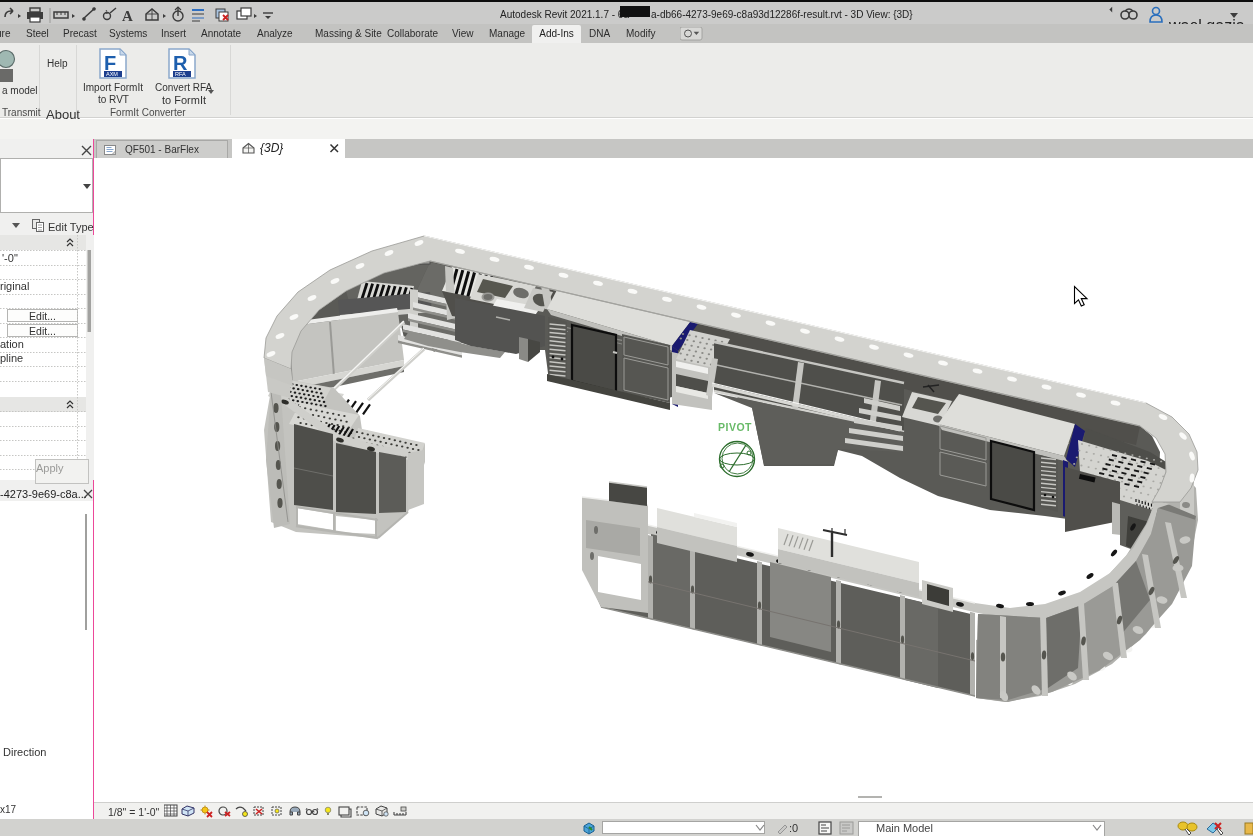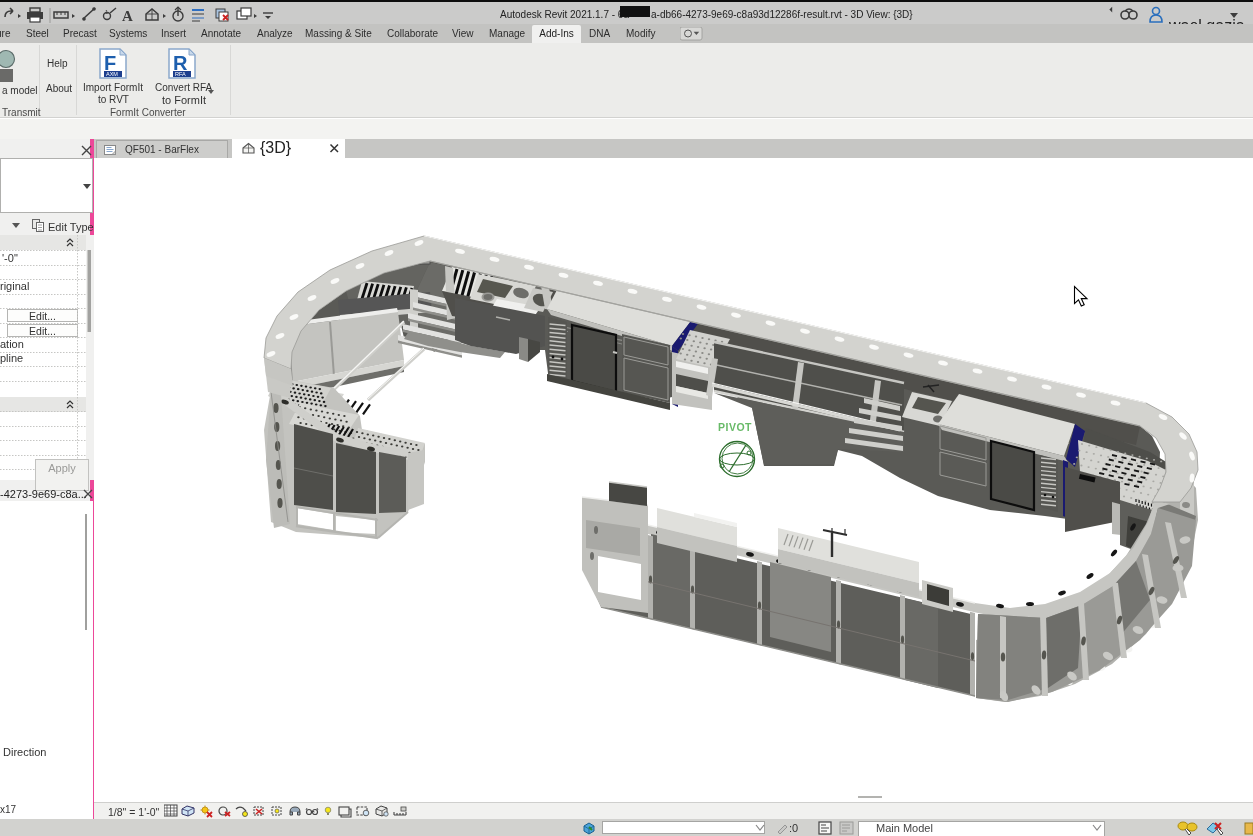--- a/index.html
+++ b/index.html
@@ -8,23 +8,23 @@
 .titlebar { position:absolute; left:0; top:0; width:1253px; height:24px; background:#cbcbca; border-top:2px solid #0d0d0d; }
 .tabrow { position:absolute; left:0; top:24px; width:1253px; height:19px; background:#c3c3c1; }
 .tabrow .tab { position:absolute; top:0; height:19px; font-size:10px; color:#2d2d2d; line-height:19px; }
 .activetab { position:absolute; left:532px; top:1px; width:49px; height:18px; background:#f0f0ef; border-radius:2px 2px 0 0; text-align:center; font-size:10px; color:#222; line-height:18px; }
 .ribbon { position:absolute; left:0; top:43px; width:1253px; height:75px; background:#ececea; border-bottom:1px solid #d2d2d0; }
 .vsep { position:absolute; top:2px; width:1px; height:70px; background:#d8d8d6; }
 .plabel { position:absolute; top:64px; font-size:10px; color:#4a4a4a; }
 .optbar { position:absolute; left:0; top:119px; width:1253px; height:20px; background:#f3f3f1; }
 .viewtabs { position:absolute; left:94px; top:139px; width:1159px; height:19px; background:#c6c6c4; }
 .vtab1 { position:absolute; left:2px; top:1px; width:132px; height:18px; background:#cdcdcb; border:1px solid #a8a8a6; border-bottom:none; font-size:11px; color:#333; line-height:17px; }
-.vtab2 { position:absolute; left:138px; top:0px; width:113px; height:19px; background:#ffffff; font-size:16px; color:#222; line-height:18px; }
+.vtab2 { position:absolute; left:138px; top:0px; width:113px; height:19px; background:#ffffff; font-size:12px; color:#222; line-height:18px;font-style:italic; }
 .canvas { position:absolute; left:94px; top:158px; width:1159px; height:644px; background:#fff; }
-.leftpanel { position:absolute; left:0; top:139px; width:94px; height:680px; background:#f0f0ef; border-right:4px solid #ec4899; }
+.leftpanel { position:absolute; left:0; top:139px; width:94px; height:680px; background:#f0f0ef; border-right:1px solid #ec4899; }
 .vcb { position:absolute; left:94px; top:802px; width:1159px; height:17px; background:#f1f1ef; border-top:1px solid #cfcfcd; }
 .statusbar { position:absolute; left:0; top:819px; width:1253px; height:17px; background:#d2d2cf; }
 .combo { position:absolute; background:#fff; border:1px solid #a5a5a3; }
 </style></head>
 <body>
 <div id="root">
 <div class="titlebar">
   <svg class="abs" style="left:2px;top:3px" width="280" height="20">
         <path d="M3 12 Q3 6 9 6 L11 6 M11 6 L8 3 M11 6 L8 9" stroke="#3c3c3c" stroke-width="1.6" fill="none"></path>
 <path d="M16 9 l3 2 -3 2 z" fill="#3c3c3c"></path>
@@ -99,41 +99,41 @@
   <div class="abs" style="left:1230px;top:11px;width:0;height:0;border-left:4px solid transparent;border-right:4px solid transparent;border-top:5px solid #3c3c3c"></div>
 </div>
 <div class="tabrow">
   <div class="tab" style="left:-4px">ure</div>
   <div class="tab" style="left:26px">Steel</div>
   <div class="tab" style="left:63px">Precast</div>
   <div class="tab" style="left:109px">Systems</div>
   <div class="tab" style="left:161px">Insert</div>
   <div class="tab" style="left:201px">Annotate</div>
   <div class="tab" style="left:257px">Analyze</div>
-  <div class="tab" style="left:305px">Massing &amp; Site</div>
+  <div class="tab" style="left:315px">Massing &amp; Site</div>
   <div class="tab" style="left:387px">Collaborate</div>
   <div class="tab" style="left:452px">View</div>
   <div class="tab" style="left:489px">Manage</div>
   <div class="activetab">Add-Ins</div>
   <div class="tab" style="left:589px">DNA</div>
   <div class="tab" style="left:626px">Modify</div>
   <svg class="abs" style="left:680px;top:3px" width="24" height="14">
         <rect x="0" y="0" width="22" height="13" rx="2" fill="#d8d8d6" stroke="#9a9a98" stroke-width="0.8"></rect>
         <circle cx="8" cy="6.5" r="3.5" fill="none" stroke="#555" stroke-width="1"></circle>
         <path d="M14 5 l3.5 4 3.5 -4 z" fill="#555" transform="scale(0.8) translate(3,1)"></path>
       </svg>
 </div>
 <div class="ribbon">
   <svg class="abs" style="left:0px;top:5px" width="24" height="44">
         <circle cx="6" cy="11" r="8.5" fill="#9fb8b2" stroke="#5a6a68" stroke-width="1.1"></circle>
         <rect x="0" y="21" width="13" height="13" fill="#6a6a68"></rect>
       </svg>
   <div class="t" style="left:2px;top:42px;font-size:10px">a model</div>
   <div class="t" style="left:47px;top:15px;font-size:10px">Help</div>
-  <div class="t" style="left:46px;top:40px;font-size:10px">About</div>
+  <div class="t" style="left:46px;top:64px;font-size:13px">About</div>
   <svg class="abs" style="left:98px;top:5px" width="30" height="31">
         <g>
 <path d="M2 1 L22 1 L28 7 L28 30 L2 30 Z" fill="#ffffff" stroke="#8aa8cc" stroke-width="1.5"></path>
 <path d="M22 1 L22 7 L28 7 Z" fill="#c8d8ea" stroke="#8aa8cc" stroke-width="1"></path>
 <text x="6" y="22" font-size="20" font-weight="bold" fill="#1d5fae" font-family="Liberation Sans,sans-serif">F</text>
 <rect x="6" y="23" width="18" height="6" fill="#1d3f8e"></rect>
 <text x="8" y="28" font-size="5.5" fill="#ffffff" font-family="Liberation Sans,sans-serif">AXM</text>
 </g>
       </svg>
   <div class="t" style="left:83px;top:39px;font-size:10px">Import FormIt</div>
@@ -203,21 +203,21 @@
       <line x1="0" y1="176.5" x2="86" y2="176.5"></line>
           <line x1="0" y1="191.5" x2="86" y2="191.5"></line>
       <line x1="0" y1="205.5" x2="86" y2="205.5"></line>
           <line x1="0" y1="220.5" x2="86" y2="220.5"></line>
       <line x1="0" y1="234.5" x2="86" y2="234.5"></line>
       <line x1="77.5" y1="0" x2="77.5" y2="245"></line>
     </g>
     <rect x="86" y="0" width="8" height="245" fill="#f0f0ef"></rect>
     <rect x="87.5" y="15" width="3.5" height="82" fill="#a2a2a0"></rect>
   </svg>
-  <div class="abs" style="left:35px;top:320px;width:54px;height:32px;background:#f2f2f0;border:1px solid #c2c2c0;font-size:11px;color:#9a9a98;text-align:center;line-height:16px">Apply</div>
+  <div class="abs" style="left:35px;top:320px;width:54px;height:25px;background:#f2f2f0;border:1px solid #c2c2c0;font-size:11px;color:#9a9a98;line-height:16px">Apply</div>
   <div class="t" style="left:0px;top:349px;color:#222">-4273-9e69-c8a...</div>
   <svg class="abs" style="left:83px;top:350px" width="11" height="11">
         <path d="M1 1 L9 9 M9 1 L1 9" stroke="#444" stroke-width="1.3"></path>
       </svg>
   <div class="abs" style="left:0;top:362px;width:93px;height:318px;background:#fff"></div>
   <div class="abs" style="left:85px;top:375px;width:2px;height:116px;background:#a0a09e"></div>
   <div class="t" style="left:3px;top:607px">Direction</div>
   <div class="t" style="left:0px;top:665px;font-size:10px">x17</div>
 </div>
 <div class="viewtabs">

